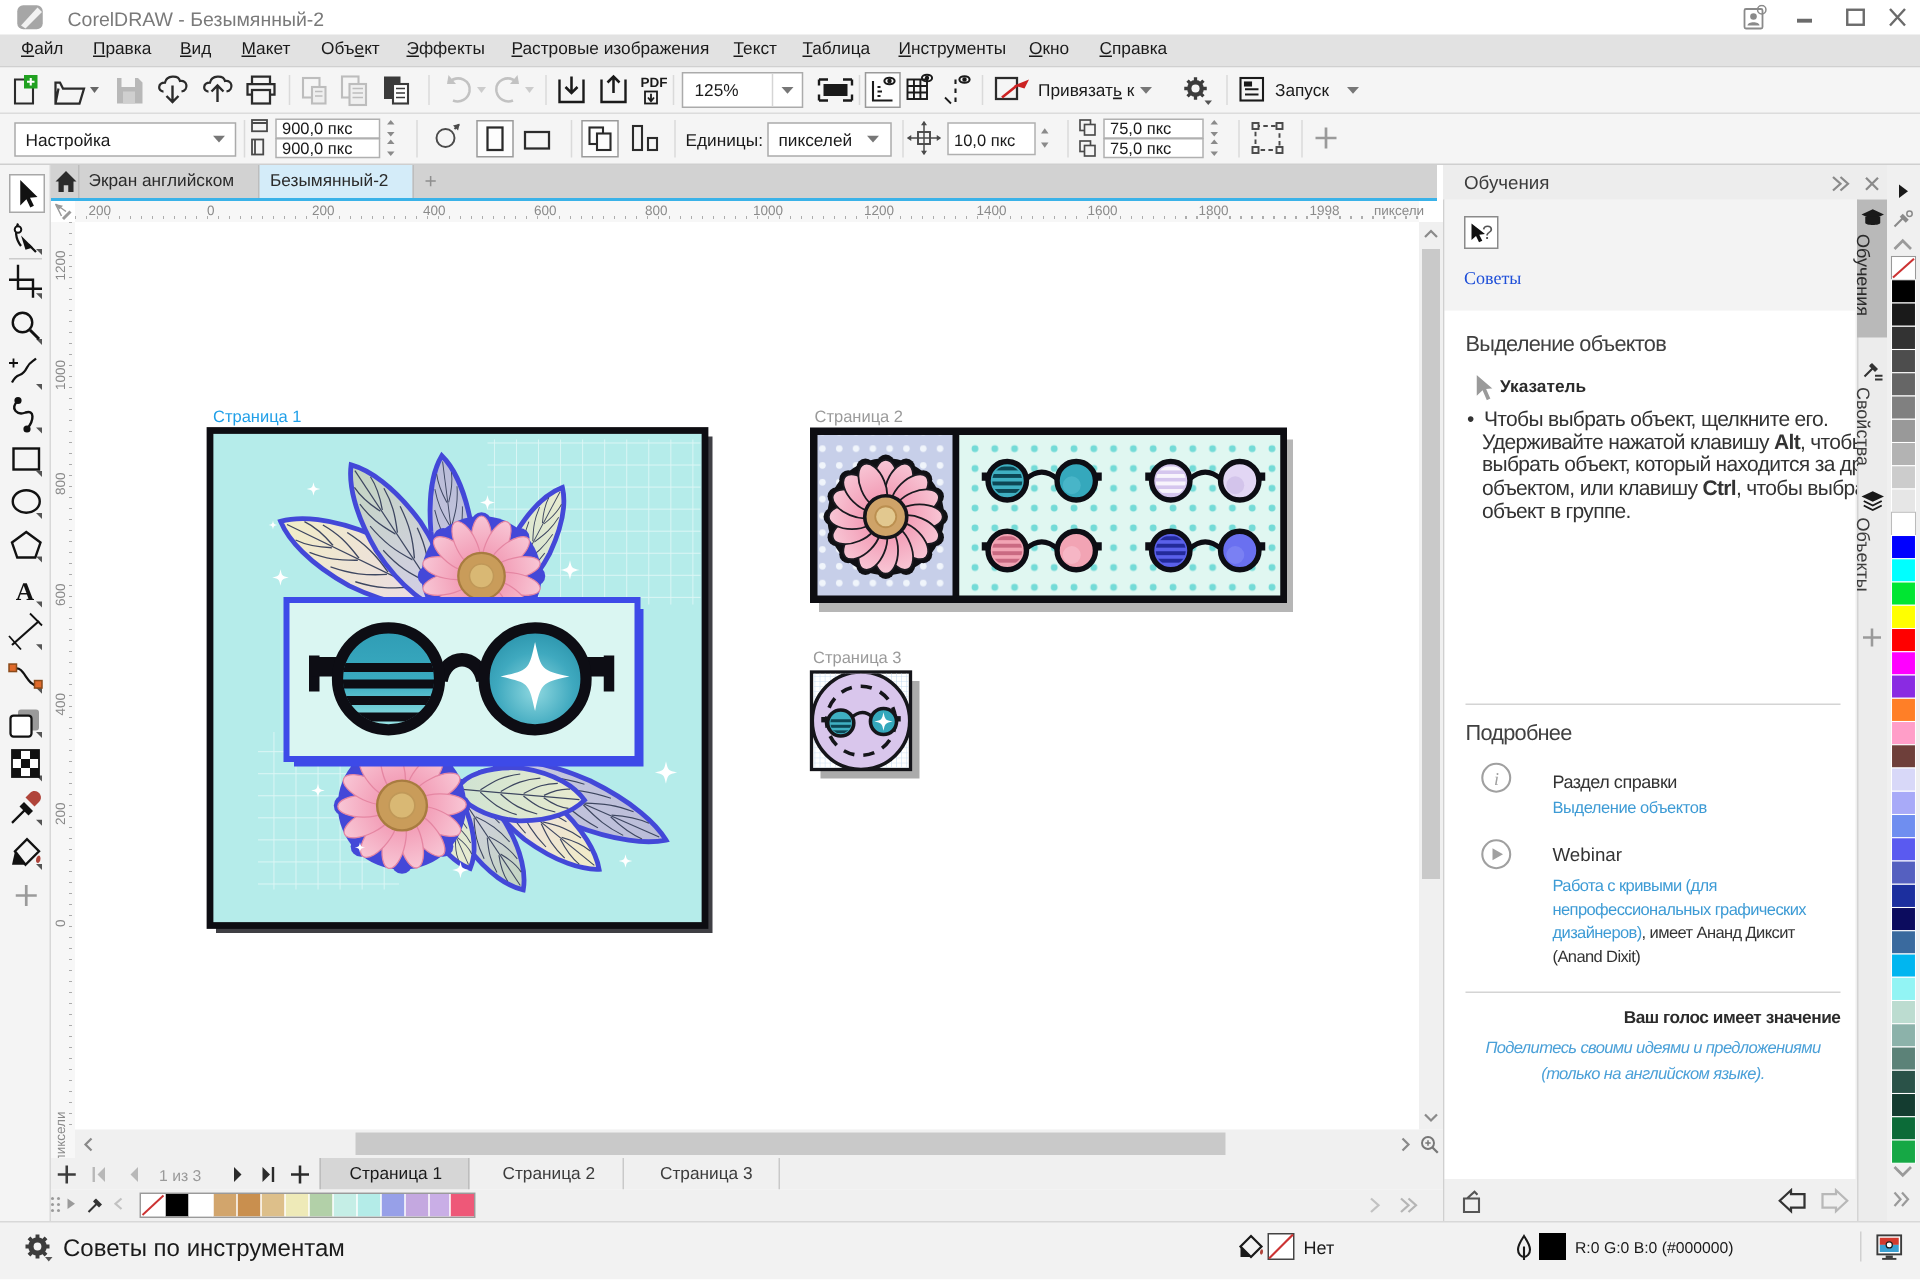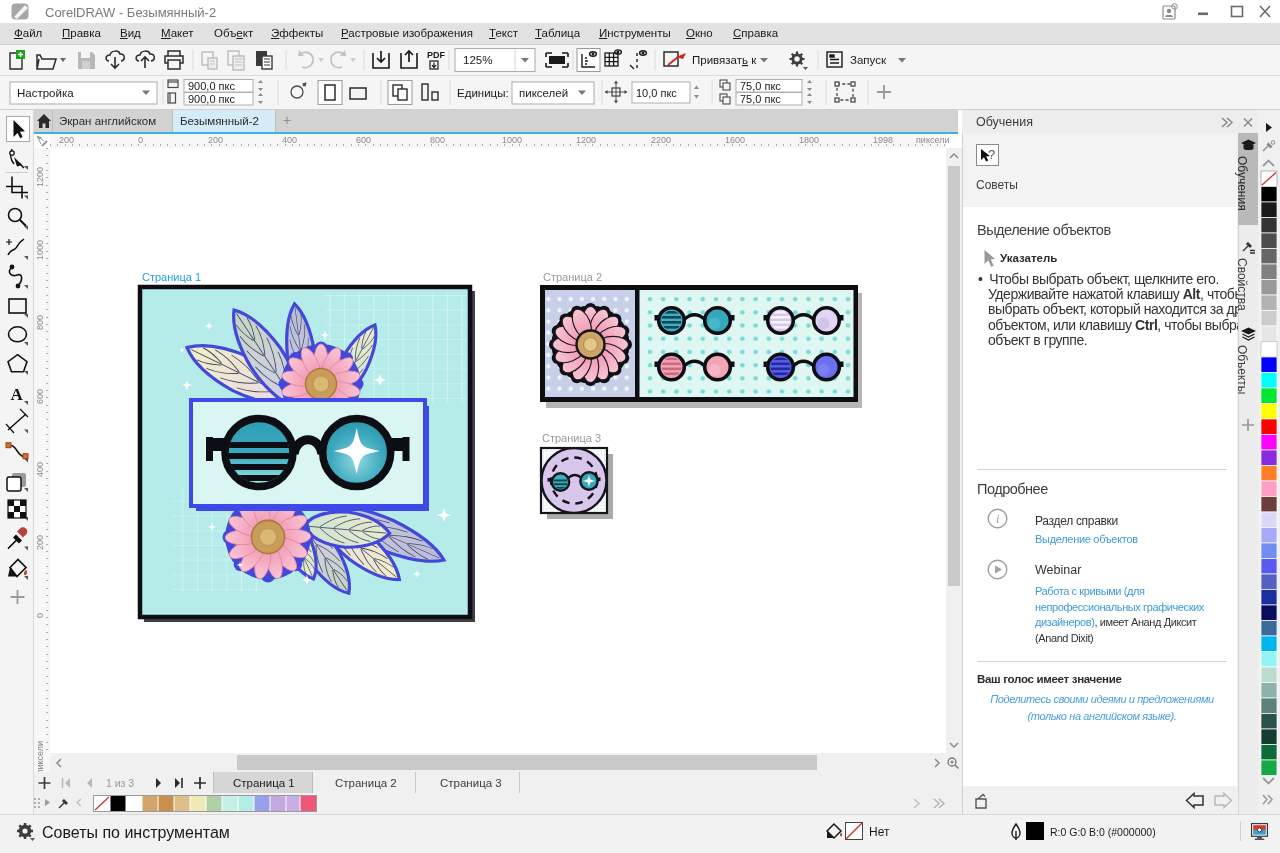--- a/index.html
+++ b/index.html
@@ -309,21 +309,21 @@
 <div id="hruler" class="abs" style="left:50px;top:134px;width:896px;height:14px;background:#f7f7f7;font-size:9px;color:#8a8a8a;">
   <div class="abs" style="left:0;bottom:2px;width:896px;height:2px;background:repeating-linear-gradient(90deg,#9a9a9a 0 1px,transparent 1px 7.33px);opacity:.8"></div>
   <span class="txt" style="left:9px;top:1px">200</span>
   <span class="txt" style="left:88px;top:1px">0</span>
   <span class="txt" style="left:158px;top:1px">200</span>
   <span class="txt" style="left:232px;top:1px">400</span>
   <span class="txt" style="left:306px;top:1px">600</span>
   <span class="txt" style="left:380px;top:1px">800</span>
   <span class="txt" style="left:452px;top:1px">1000</span>
   <span class="txt" style="left:526px;top:1px">1200</span>
-  <span class="txt" style="left:601px;top:1px">2200</span>
+  <span class="txt" style="left:601px;top:1px">1400</span>
   <span class="txt" style="left:675px;top:1px">1600</span>
   <span class="txt" style="left:749px;top:1px">1800</span>
   <span class="txt" style="left:823px;top:1px">1998</span>
   <span class="txt" style="left:866px;top:1px">пиксели</span>
 </div>
 <div id="vruler" class="abs" style="left:34px;top:148px;width:16px;height:624px;background:#f7f7f7;font-size:9px;color:#8a8a8a;">
   <div class="abs" style="right:2px;top:0;width:2px;height:605px;background:repeating-linear-gradient(180deg,#9a9a9a 0 1px,transparent 1px 7.33px);opacity:.8"></div>
   <span class="txt vlab" style="top:19px;">1200</span>
   <span class="txt vlab" style="top:92px;">1000</span>
   <span class="txt vlab" style="top:167px;">800</span>
@@ -884,21 +884,21 @@
     <path d="M2,1 L7,5.5 L2,10 M7,1 L12,5.5 L7,10" stroke="#8a8a8a" stroke-width="1.5" fill="none"></path>
     <path d="M24,1.5 L32,9.5 M32,1.5 L24,9.5" stroke="#8a8a8a" stroke-width="1.5"></path>
   </svg>
 
   <div class="abs" style="left:963px;top:133px;width:275px;height:74px;background:#f3f3f3;"></div>
   <div class="abs" style="left:976px;top:144px;width:23px;height:22px;background:#fff;border:1px solid #8a8a8a;"></div>
   <svg class="abs" style="left:979px;top:147px" width="18" height="17" viewBox="0 0 18 17">
     <path d="M2,2 L2,13 L5,10.3 L7,14.5 L9.2,13.5 L7.2,9.5 L11,9 Z" fill="#111"></path>
     <text x="9" y="12" font-size="13" fill="#555" font-family="Liberation Sans">?</text>
   </svg>
-  <div class="txt" style="left:976px;top:178px;font-size:12px;color:#404040;">Советы</div>
+  <div class="txt" style="left:976px;top:178px;font-size:12px;color:#1d4ed8;font-family:Liberation Serif, serif;">Советы</div>
 
   <div class="abs" style="left:963px;top:207px;width:274px;height:579px;background:#ffffff;"></div>
   <div class="txt" style="left:977px;top:222px;font-size:14.5px;letter-spacing:-0.5px;color:#404040;">Выделение объектов</div>
   <svg class="abs" style="left:982px;top:248px" width="16" height="22" viewBox="0 0 16 22">
     <path d="M2,1 L2,17 L6.2,13 L9,19.5 L12.2,18 L9.5,11.8 L14,11.3 Z" fill="#9a9a9a" stroke="#fff" stroke-width="1"></path>
   </svg>
   <div class="txt" style="left:1000px;top:252px;font-size:11.5px;font-weight:bold;color:#2b2b2b;">Указатель</div>
   <div class="abs" style="left:978px;top:272px;font-size:14px;letter-spacing:-0.45px;line-height:15.2px;color:#333;">
     <div style="padding-left:10px;text-indent:-10px;white-space:nowrap;">•&nbsp;&nbsp;Чтобы выбрать объект, щелкните его.<br>Удерживайте нажатой клавишу <b>Alt</b>, чтобы<br>выбрать объект, который находится за другим<br>объектом, или клавишу <b>Ctrl</b>, чтобы выбрать<br>объект в группе.</div>
   </div>
@@ -910,21 +910,21 @@
   </svg>
   <div class="txt" style="left:1035px;top:514px;font-size:12px;letter-spacing:-0.3px;color:#333;">Раздел справки</div>
   <div class="txt" style="left:1035px;top:533px;font-size:11px;letter-spacing:-0.3px;color:#3d9bd5;">Выделение объектов</div>
   <svg class="abs" style="left:987px;top:559px" width="21" height="21" viewBox="0 0 21 21">
     <circle cx="10.5" cy="10.5" r="9.3" fill="none" stroke="#a0a0a0" stroke-width="1.4"></circle>
     <path d="M8,6.5 L15,10.5 L8,14.5 Z" fill="#a0a0a0"></path>
   </svg>
   <div class="txt" style="left:1035px;top:563px;font-size:12.5px;color:#333;">Webinar</div>
   <div class="abs" style="left:1035px;top:584px;font-size:11px;letter-spacing:-0.4px;line-height:15.6px;color:#3d9bd5;white-space:nowrap;">Работа с кривыми (для<br>непрофессиональных графических<br>дизайнеров)<span style="color:#333;">, имеет Ананд Диксит</span><br><span style="color:#333;">(Anand Dixit)</span></div>
   <div class="abs" style="left:977px;top:661px;width:250px;height:1px;background:#d4d4d4;"></div>
-  <div class="abs" style="left:977px;top:673px;width:250px;text-align:left;font-size:11.5px;letter-spacing:-0.3px;font-weight:bold;color:#2b2b2b;">Ваш голос имеет значение</div>
+  <div class="abs" style="left:977px;top:673px;width:250px;text-align:right;font-size:11.5px;letter-spacing:-0.3px;font-weight:bold;color:#2b2b2b;">Ваш голос имеет значение</div>
   <div class="abs" style="left:977px;top:691px;width:250px;text-align:center;font-size:11px;letter-spacing:-0.4px;font-style:italic;line-height:17.2px;color:#4aa0d8;">Поделитесь своими идеями и предложениями<br>(только на английском языке).</div>
 
   <div class="abs" style="left:963px;top:786px;width:275px;height:28px;background:#f0f0f0;"></div>
   <svg class="abs" style="left:973px;top:792px" width="18" height="18" viewBox="0 0 18 18">
     <path d="M3,7 L13,7 L13,16 L3,16 Z M5,7 L10,2.5 L12,4.5" fill="none" stroke="#555" stroke-width="1.4"></path>
   </svg>
   <svg class="abs" style="left:1185px;top:791px" width="48" height="19" viewBox="0 0 48 19">
     <path d="M9,5 L9,2.5 L1.5,9.5 L9,16.5 L9,14 L18,14 L18,5 Z" fill="none" stroke="#333" stroke-width="1.5"></path>
     <path d="M39,5 L39,2.5 L46.5,9.5 L39,16.5 L39,14 L30,14 L30,5 Z" fill="none" stroke="#b8b8b8" stroke-width="1.5"></path>
   </svg>

